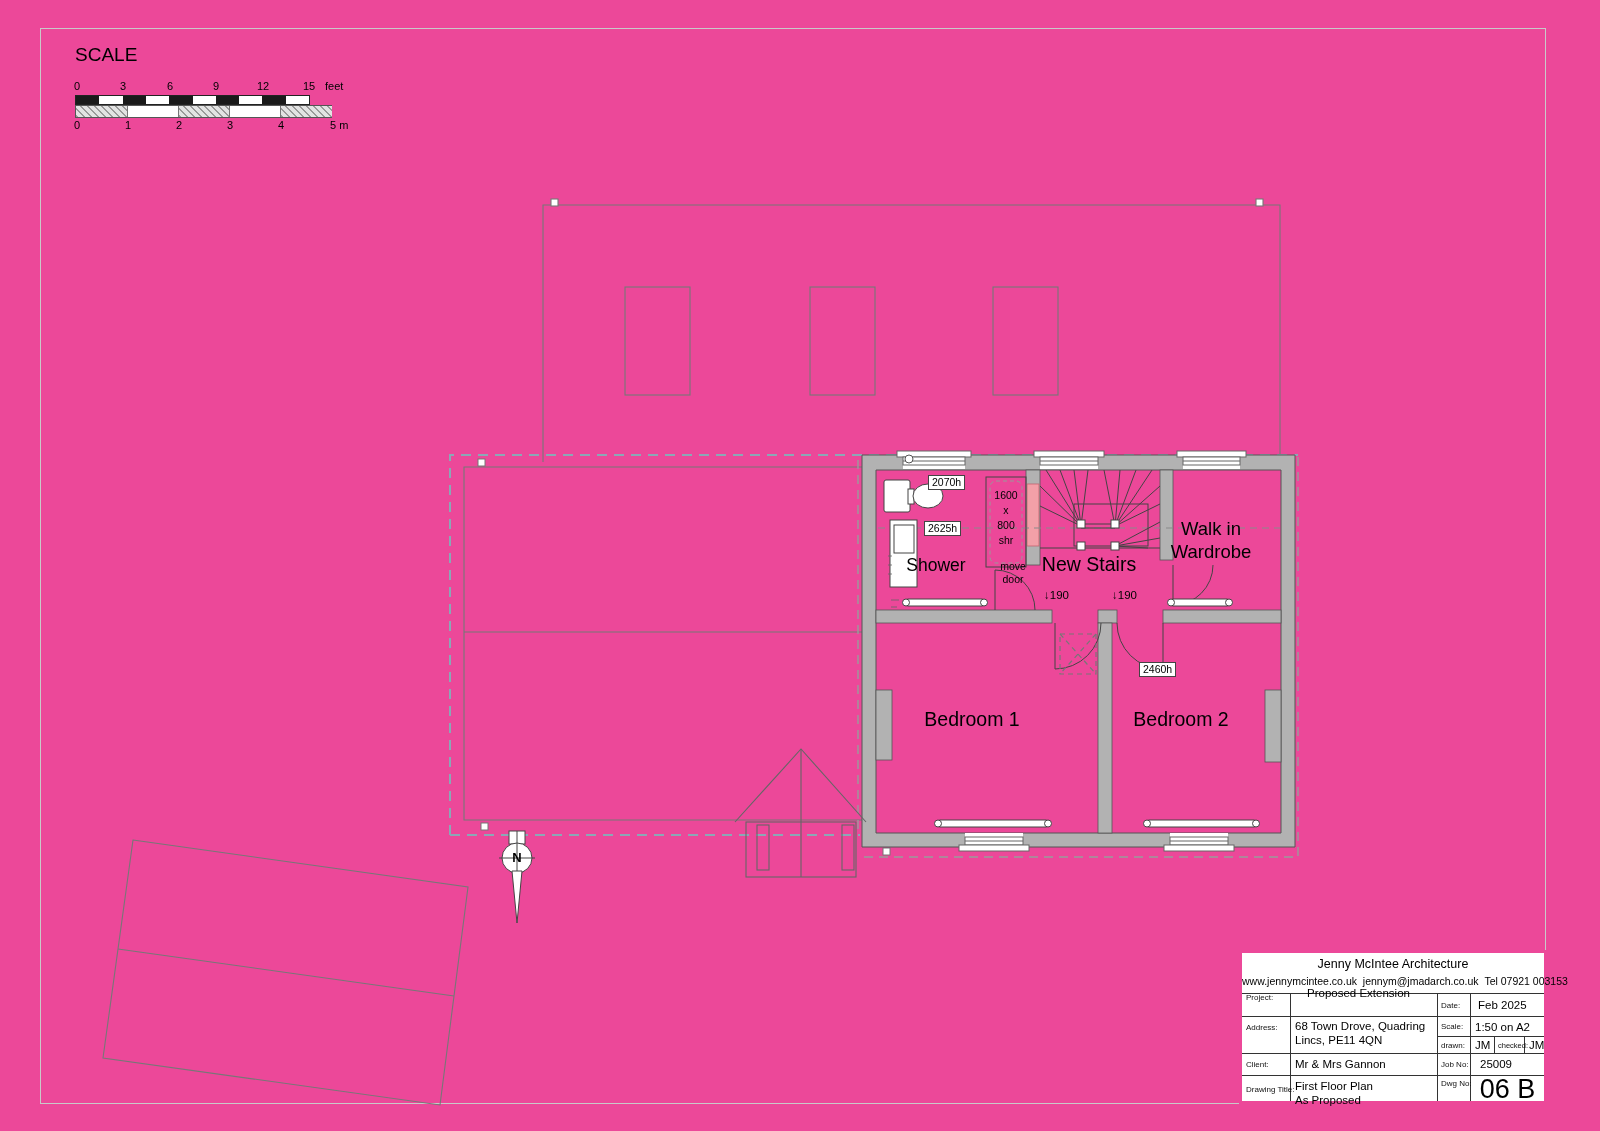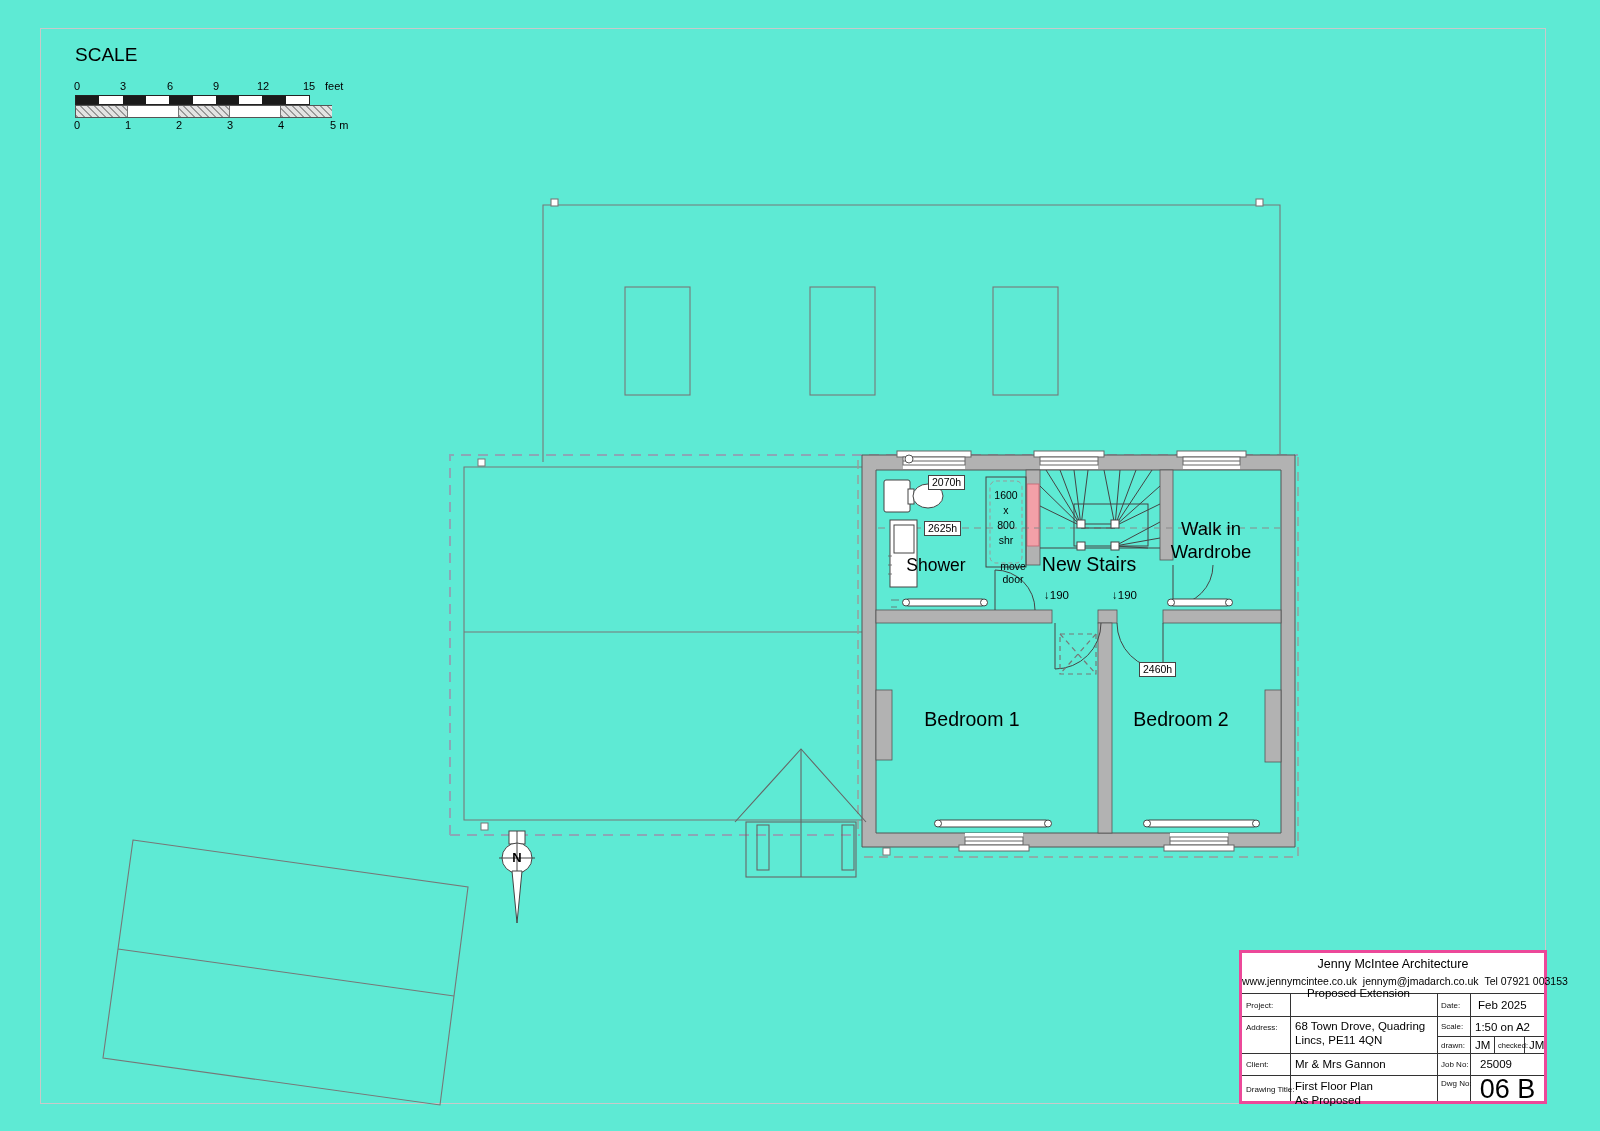--- a/index.html
+++ b/index.html
@@ -1,16 +1,16 @@
 <!DOCTYPE html>
 <html><head>
 <meta charset="utf-8">
 <style>
   html,body{margin:0;padding:0;background:#ffffff;}
-  .sheet{position:relative;width:1600px;height:1131px;background:#5eead4;
+  .sheet{position:relative;width:1600px;height:1131px;background:#ec4899;
          font-family:"Liberation Sans", sans-serif;color:#000;overflow:hidden;}
   .abs{position:absolute;}
   .t{position:absolute;white-space:pre;color:#000;}
   .ctr{transform:translateX(-50%);text-align:center;}
   .boxlbl{position:absolute;font-size:10.5px;border:1px solid #444;background:#fff;
           padding:0 3px;line-height:13px;white-space:nowrap;}
   .vline,.hline{position:absolute;background:#333;}
   .tb-label{position:absolute;font-size:8px;color:#111;}
   .tb-val{position:absolute;font-size:11.5px;color:#000;}
   svg{position:absolute;left:0;top:0;}
@@ -282,21 +282,21 @@
     <div class="hline" style="left:0;top:63px;width:302px;height:1px;"></div>
     <div class="hline" style="left:195px;top:83px;width:107px;height:1px;"></div>
     <div class="hline" style="left:0;top:100px;width:302px;height:1px;"></div>
     <div class="hline" style="left:0;top:122px;width:302px;height:1px;"></div>
     <div class="vline" style="left:48px;top:40px;width:1px;height:108px;"></div>
     <div class="vline" style="left:195px;top:40px;width:1px;height:108px;"></div>
     <div class="vline" style="left:228px;top:40px;width:1px;height:108px;"></div>
     <div class="vline" style="left:252px;top:83px;width:1px;height:17px;"></div>
     <div class="vline" style="left:282px;top:83px;width:1px;height:17px;"></div>
 
-    <div class="tb-label" style="left:4px;top:48px;text-align:center;">Project:</div>
+    <div class="tb-label" style="left:4px;top:40px;text-align:center;">Project:</div>
     <div class="tb-val" style="left:53px;top:34px;padding-left:12px;">Proposed Extension</div>
     <div class="tb-label" style="left:199px;top:48px;">Date:</div>
     <div class="tb-val" style="left:236px;top:46px;text-align:center;">Feb 2025</div>
 
     <div class="tb-label" style="left:4px;top:70px;">Address:</div>
     <div class="abs" style="left:53px;top:66px;font-size:11.5px;line-height:14px;">
       <div>68 Town Drove, Quadring</div>
       <div>Lincs, PE11 4QN</div>
     </div>
     <div class="tb-label" style="left:199px;top:69px;">Scale:</div>

